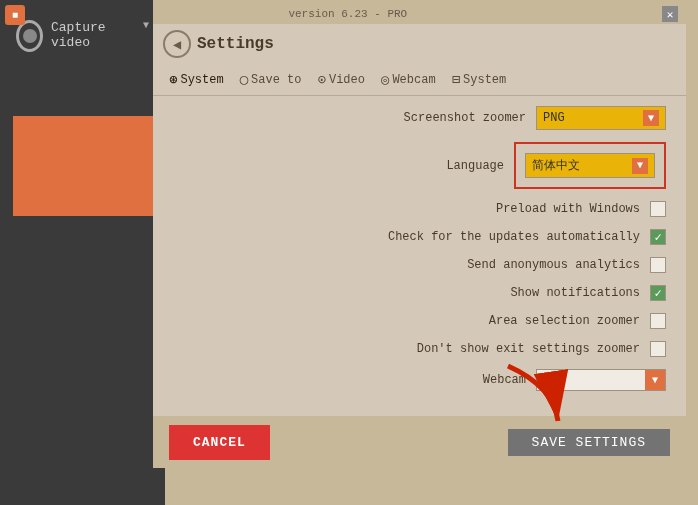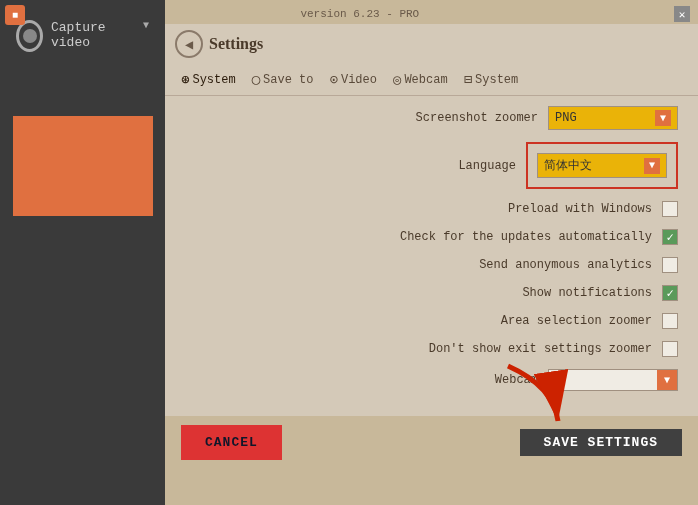--- a/index.html
+++ b/index.html
@@ -55,21 +55,21 @@
       width: 140px;
       height: 100px;
       background: #e07040;
       margin: 60px auto 0 auto;
       position: relative;
     }
 
     
     .main {
       position: absolute;
-      left: 165px; top: 0;
+      left: 153px; top: 0;
       width: 533px;
       height: 468px;
       background: #d4c9b8;
       display: flex;
       flex-direction: column;
     }
 
     
     .titlebar {
       background: #c8b89a;
@@ -109,21 +109,21 @@
       border: 2px solid #8a7a6a;
       background: transparent;
       display: flex; align-items: center; justify-content: center;
       cursor: pointer;
       color: #6a5a4a;
       font-size: 14px;
     }
     .settings-title {
       color: #4a3a2a;
       font-size: 16px;
-      font-family: Liberation Serif, serif;
+      font-family: Liberation Mono, monospace;
       font-weight: bold;
     }
 
     
     .tabs-row {
       display: flex;
       align-items: center;
       padding: 4px 10px;
       background: #d4c9b8;
       gap: 4px;
@@ -238,38 +238,38 @@
       display: flex;
       align-items: center;
       justify-content: space-between;
       padding: 8px 16px;
       background: #c8b89a;
       height: 52px;
     }
 
     .btn-cancel {
       background: #dd3333;
-      color: #0f172a;
+      color: #ffffff;
       border: none;
       padding: 10px 24px;
       font-family: 'Courier New', monospace;
       font-size: 13px;
       font-weight: bold;
       cursor: pointer;
       letter-spacing: 1px;
     }
 
     .btn-save {
-      background: #404040;
+      background: #737373;
       color: white;
       border: none;
       padding: 6px 24px;
       font-family: 'Courier New', monospace;
       font-size: 13px;
-      font-weight: bold;
+      font-weight: normal;
       cursor: pointer;
       letter-spacing: 1px;
     }
 
     
     .red-arrow {
       position: absolute;
       right: 120px;
       bottom: 65px;
       z-index: 10;

